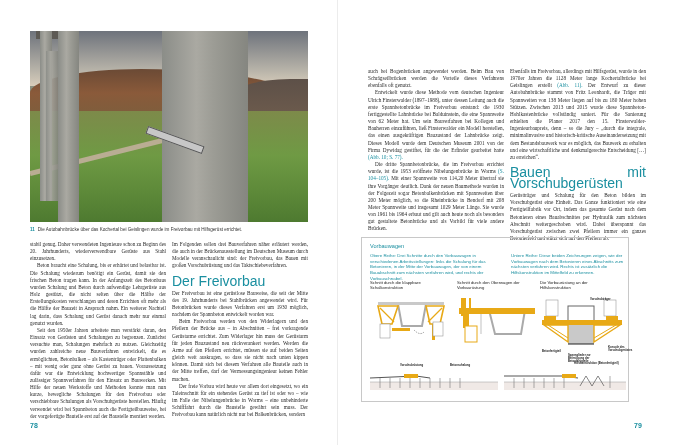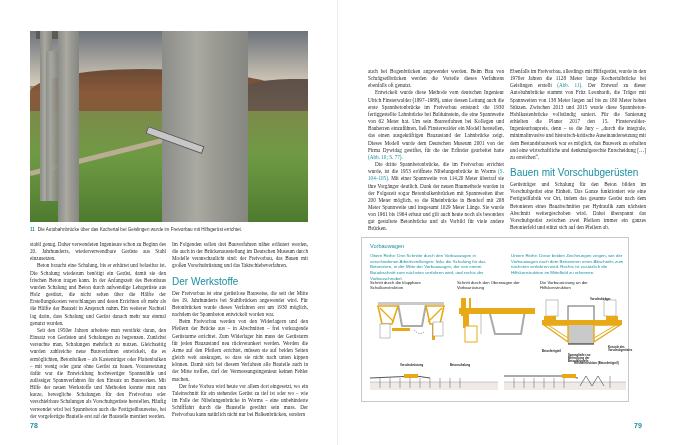--- a/index.html
+++ b/index.html
@@ -24,21 +24,21 @@
   .photo .p4 { left: 132px; top: 0; width: 86px; height: 191px; }
   .photo .rig { position: absolute; left: 115px; top: 105px; width: 60px; height: 8px; background: #c7c7c7; border: 1px solid #555; transform: rotate(20deg); }
 
   .caption { position: absolute; left: 30px; top: 227px; font-family: "Liberation Sans", sans-serif; font-size: 4.6px; color: #333; white-space: nowrap; }
   .caption .num { color: #1a8fa0; font-weight: bold; margin-right: 3px; }
 
   .col { position: absolute; font-size: 5.2px; line-height: 7.15px; text-align: justify; color: #2a2a2a; }
   .col p { text-indent: 0; }
   .col p.ind { text-indent: 7px; }
   .col .ref { color: #1a8fa0; }
-  .heading { font-family: "Liberation Sans", sans-serif; color: #1a8fa0; font-size: 10px; line-height: 11px; margin: 6px 0 3px; }
+  .heading { font-family: "Liberation Sans", sans-serif; color: #1a8fa0; font-size: 14px; line-height: 11px; margin: 6px 0 3px; }
 
   .folio { position: absolute; top: 422px; font-family: "Liberation Sans", sans-serif; font-size: 7px; font-weight: bold; color: #1a8fa0; }
 
   .infobox { position: absolute; left: 23px; top: 237px; width: 268px; height: 165px; border: 1px solid #c8c8c8; font-family: "Liberation Sans", sans-serif; }
   .infobox .title { position: absolute; left: 8px; top: 5px; font-size: 5.6px; color: #1a8fa0; }
   .infobox .desc1 { position: absolute; left: 8px; top: 15px; width: 118px; font-size: 4.4px; line-height: 5.7px; color: #1a8fa0; }
   .infobox .desc2 { position: absolute; left: 149px; top: 15px; width: 114px; font-size: 4.4px; line-height: 5.7px; color: #1a8fa0; }
   .dlabel { position: absolute; font-size: 4.2px; line-height: 5px; color: #222; }
   .small { position: absolute; font-size: 2.8px; line-height: 3.2px; color: #222; font-weight: bold; }
   .diag { position: absolute; }
@@ -65,21 +65,21 @@
   </div>
 
   <div class="col" style="left:30px; top:241px; width:136px;">
     <p>stabil genug. Daher verwendeten Ingenieure schon zu Beginn des 20. Jahrhunderts, wiederverwendbare Gerüste aus Stahl einzusetzen.</p>
     <p class="ind">Beton braucht eine Schalung, bis er erhärtet und belastbar ist. Die Schalung wiederum benötigt ein Gerüst, damit sie den frischen Beton tragen kann. In der Anfangszeit des Betonbaus wurden Schalung und Beton durch aufwendige Lehrgerüste aus Holz gestützt, die nicht selten über die Hälfte der Erstellungskosten verschlangen und deren Errichten oft mehr als die Hälfte der Bauzeit in Anspruch nahm. Ein weiterer Nachteil lag darin, dass Schalung und Gerüst danach mehr nur einmal genutzt wurden.</p>
     <p class="ind">Seit den 1950er Jahren arbeitete man verstärkt daran, den Einsatz von Gerüsten und Schalungen zu begrenzen. Zunächst versuchte man, Schalungen mehrfach zu nutzen. Gleichzeitig wurden zahlreiche neue Bauverfahren entwickelt, die es ermöglichten, Betonbalken – als Kastenträger oder Plattenbalken – mit wenig oder ganz ohne Gerüst zu bauen. Voraussetzung dafür war die Entwicklung hochwertiger Spannstähle und zulässiger Spannverfahren für den Einsatz an Bauwerken. Mit Hilfe der neuen Werkstoffe und Methoden konnte man nun kurze, bewegliche Schalungen für den Freivorbau oder verschiebbare Schalungen als Vorschubgerüste herstellen. Häufig verwendet wird bei Spannbeton auch die Fertigteilbauweise, bei der vorgefertigte Bauteile erst auf der Baustelle montiert werden.</p>
   </div>
 
   <div class="col" style="left:172px; top:241px; width:136px;">
     <p>Im Folgenden sollen drei Bauverfahren näher erläutert werden, die auch in der Brückenausstellung im Deutschen Museum durch Modelle veranschaulicht sind: der Freivorbau, das Bauen mit großen Vorschubrüstung und das Taktschiebeverfahren.</p>
-    <div class="heading">Der Werkstoffe</div>
+    <div class="heading">Der Freivorbau</div>
     <p>Der Freivorbau ist eine gerüstlose Bauweise, die seit der Mitte des 19. Jahrhunderts bei Stahlbrücken angewendet wird. Für Betonbrücken wurde dieses Verfahren erst um 1930 möglich, nachdem der Spannbeton entwickelt worden war.</p>
     <p class="ind">Beim Freivorbau werden von den Widerlagern und den Pfeilern der Brücke aus – in Abschnitten – frei vorkragende Gerüstarme errichtet. Zum Widerlager hin muss der Gerüstarm für jeden Bauzustand neu rückverankert werden. Werden die Arme auf den Pfeilern errichtet, müssen sie auf beiden Seiten gleich weit auskragen, so dass sie nicht nach unten kippen können. Damit sich bei diesem Verfahren alle Bauteile auch in der Mitte treffen, darf der Vermessungsingenieur keinen Fehler machen.</p>
     <p class="ind">Der freie Vorbau wird heute vor allem dort eingesetzt, wo ein Taleinschnitt für ein stehendes Gerüst zu tief ist oder wo – wie im Falle der Nibelungenbrücke in Worms – eine unbehinderte Schifffahrt durch die Baustelle gewährt sein muss. Der Freivorbau kann natürlich nicht nur bei Balkenbrücken, sondern</p>
   </div>
 
   <div class="folio" style="left:30px;">78</div>
 </div>
 
 <div class="gutter"></div>
 

